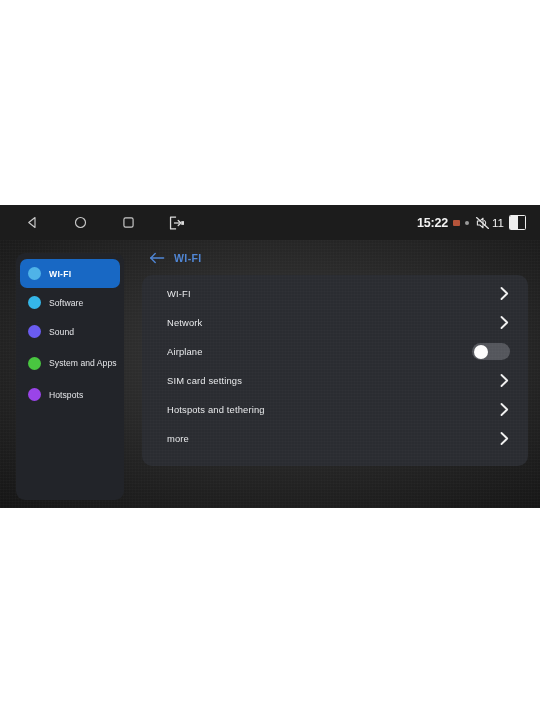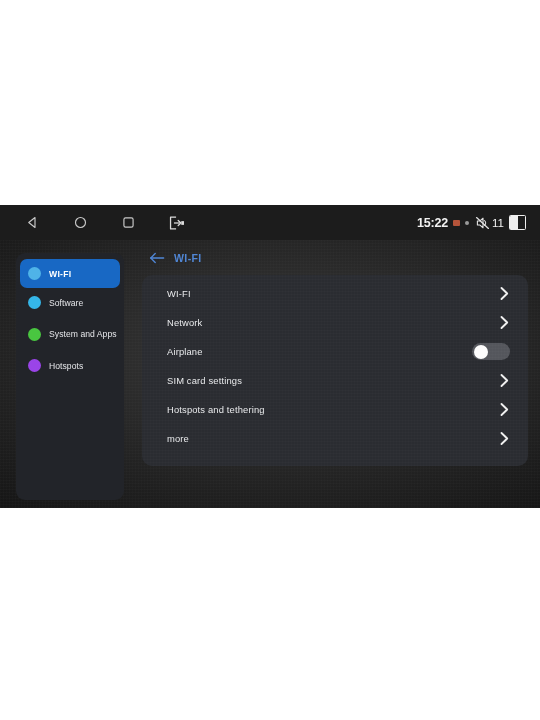--- a/index.html
+++ b/index.html
@@ -301,20 +301,24 @@
         <span class="side-icon" style="background:#4fb3e8"></span>
         <span class="side-label">WI-FI</span>
       </div>
 
       <div class="side-item">
         <span class="side-icon" style="background:#35b6e8"></span>
         <span class="side-label">Software</span>
       </div>
 
 
+      <div class="side-item">
+        <span class="side-icon" style="background:#6a5cf0"></span>
+        <span class="side-label">Sound</span>
+      </div>
 
 
       <div class="side-item tall">
         <span class="side-icon" style="background:#49c640"></span>
         <span class="side-label">System and Apps</span>
       </div>
 
 
       <div class="side-item">
         <span class="side-icon" style="background:#9a44e8"></span>

